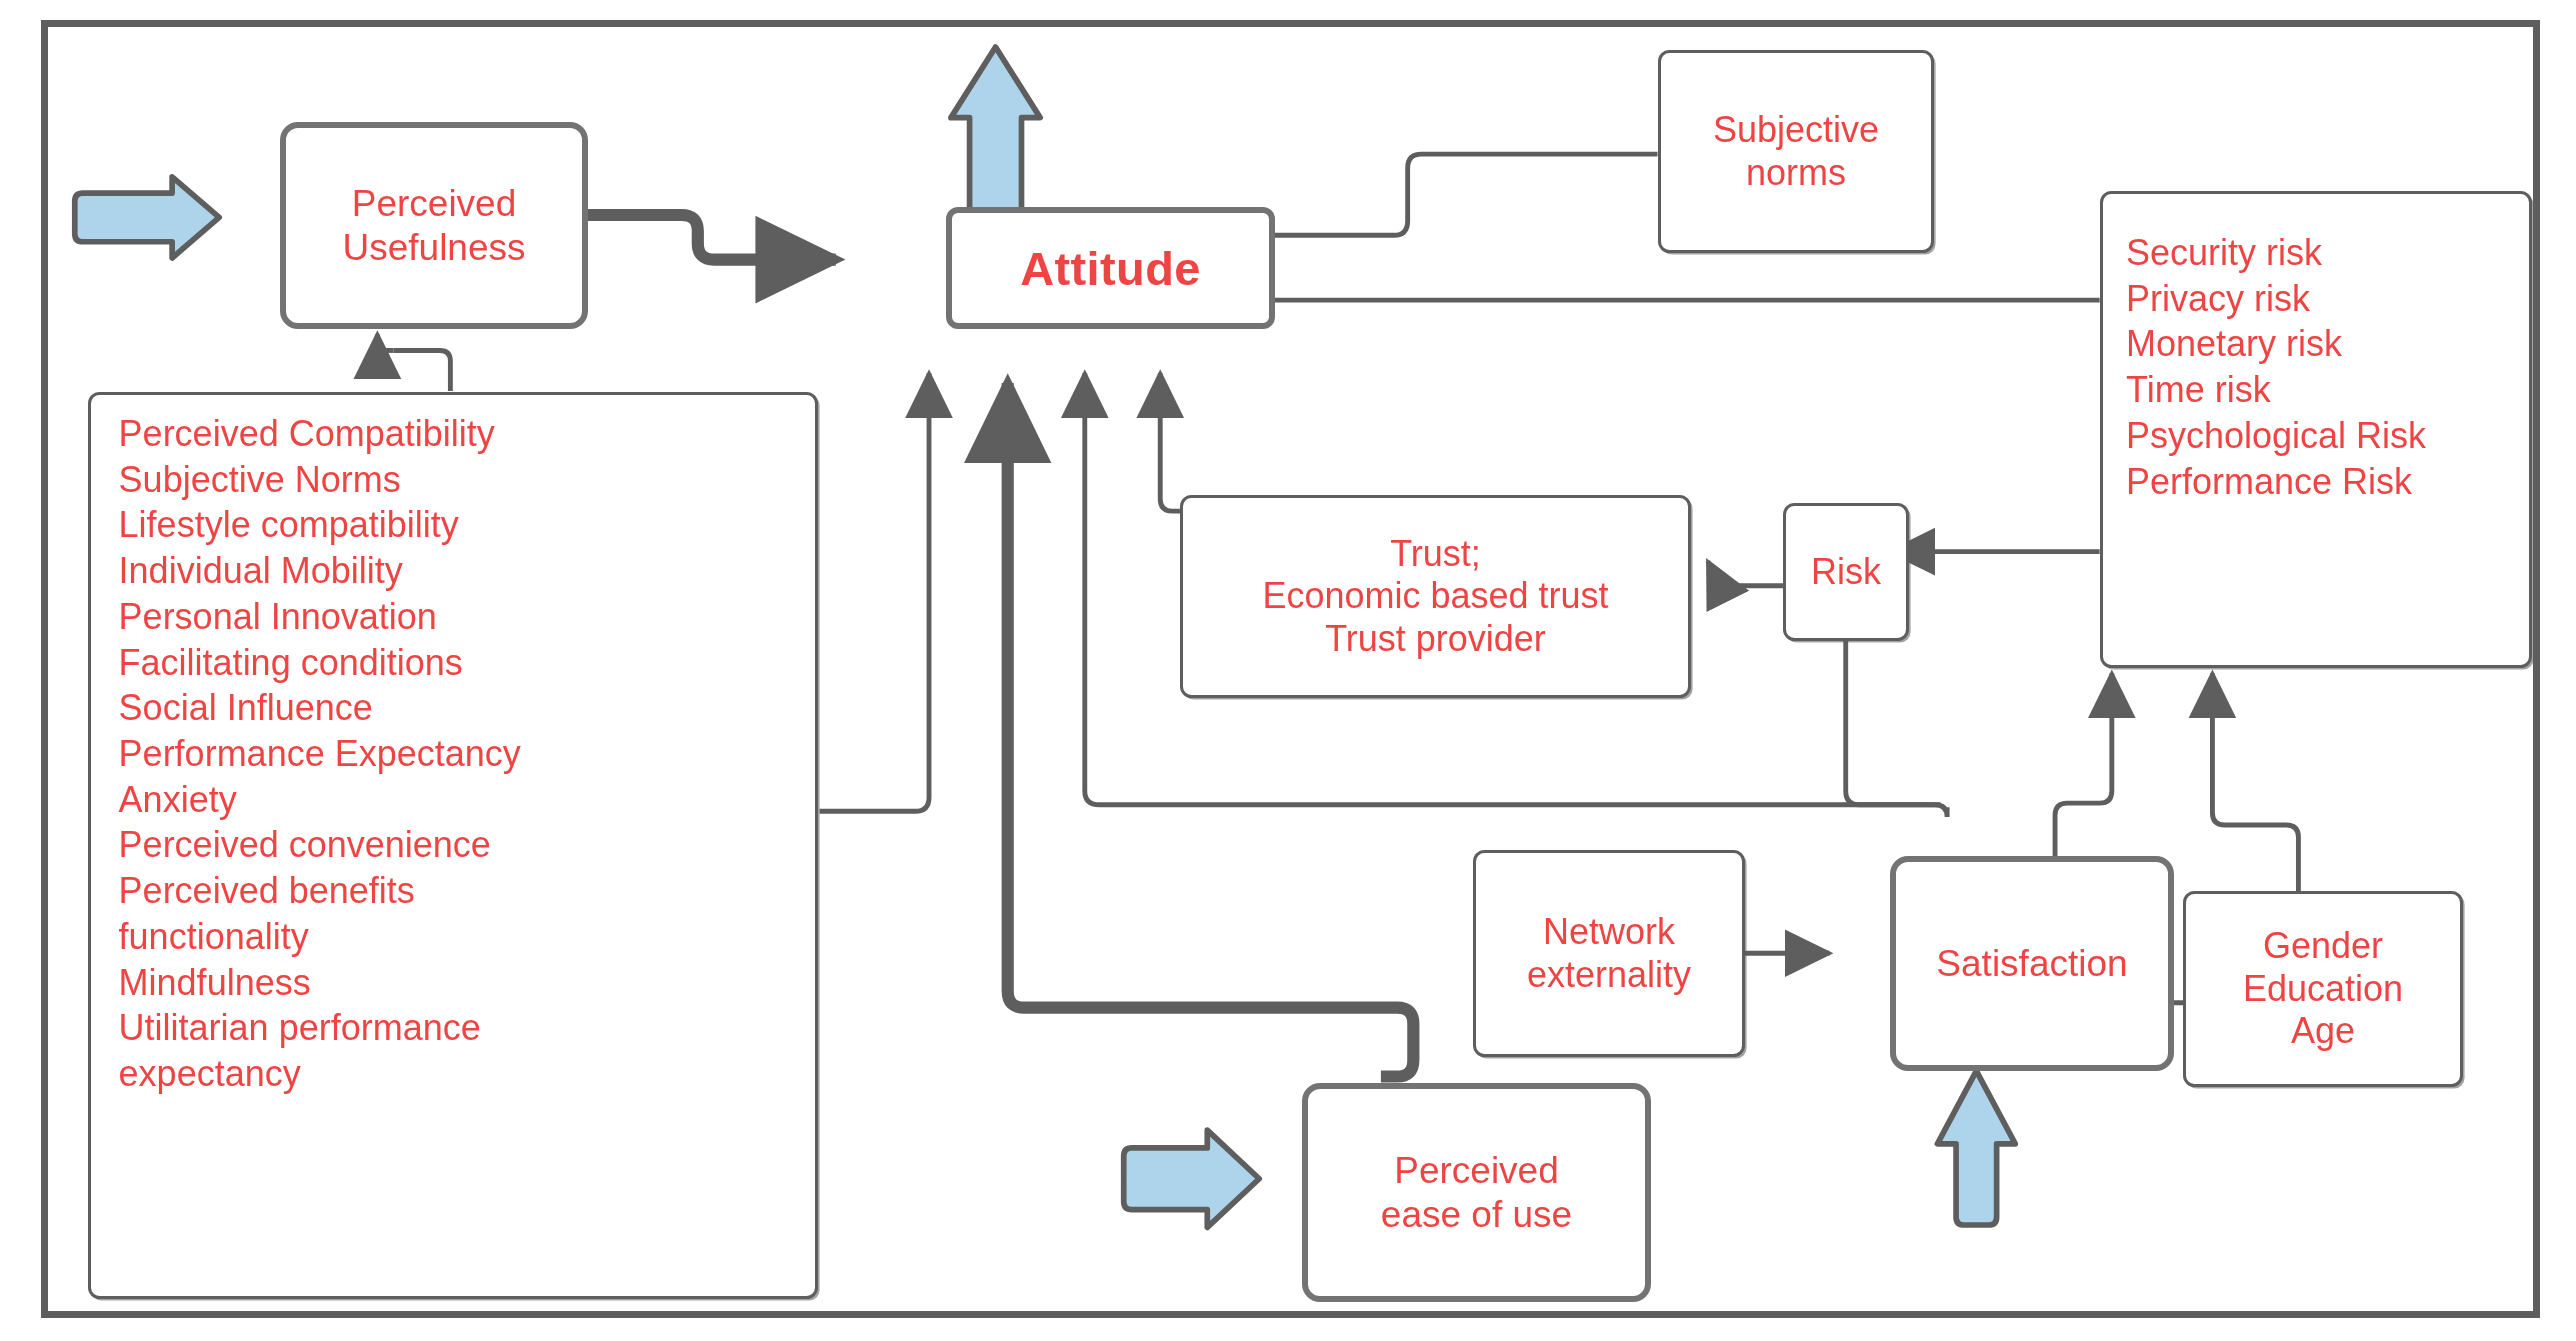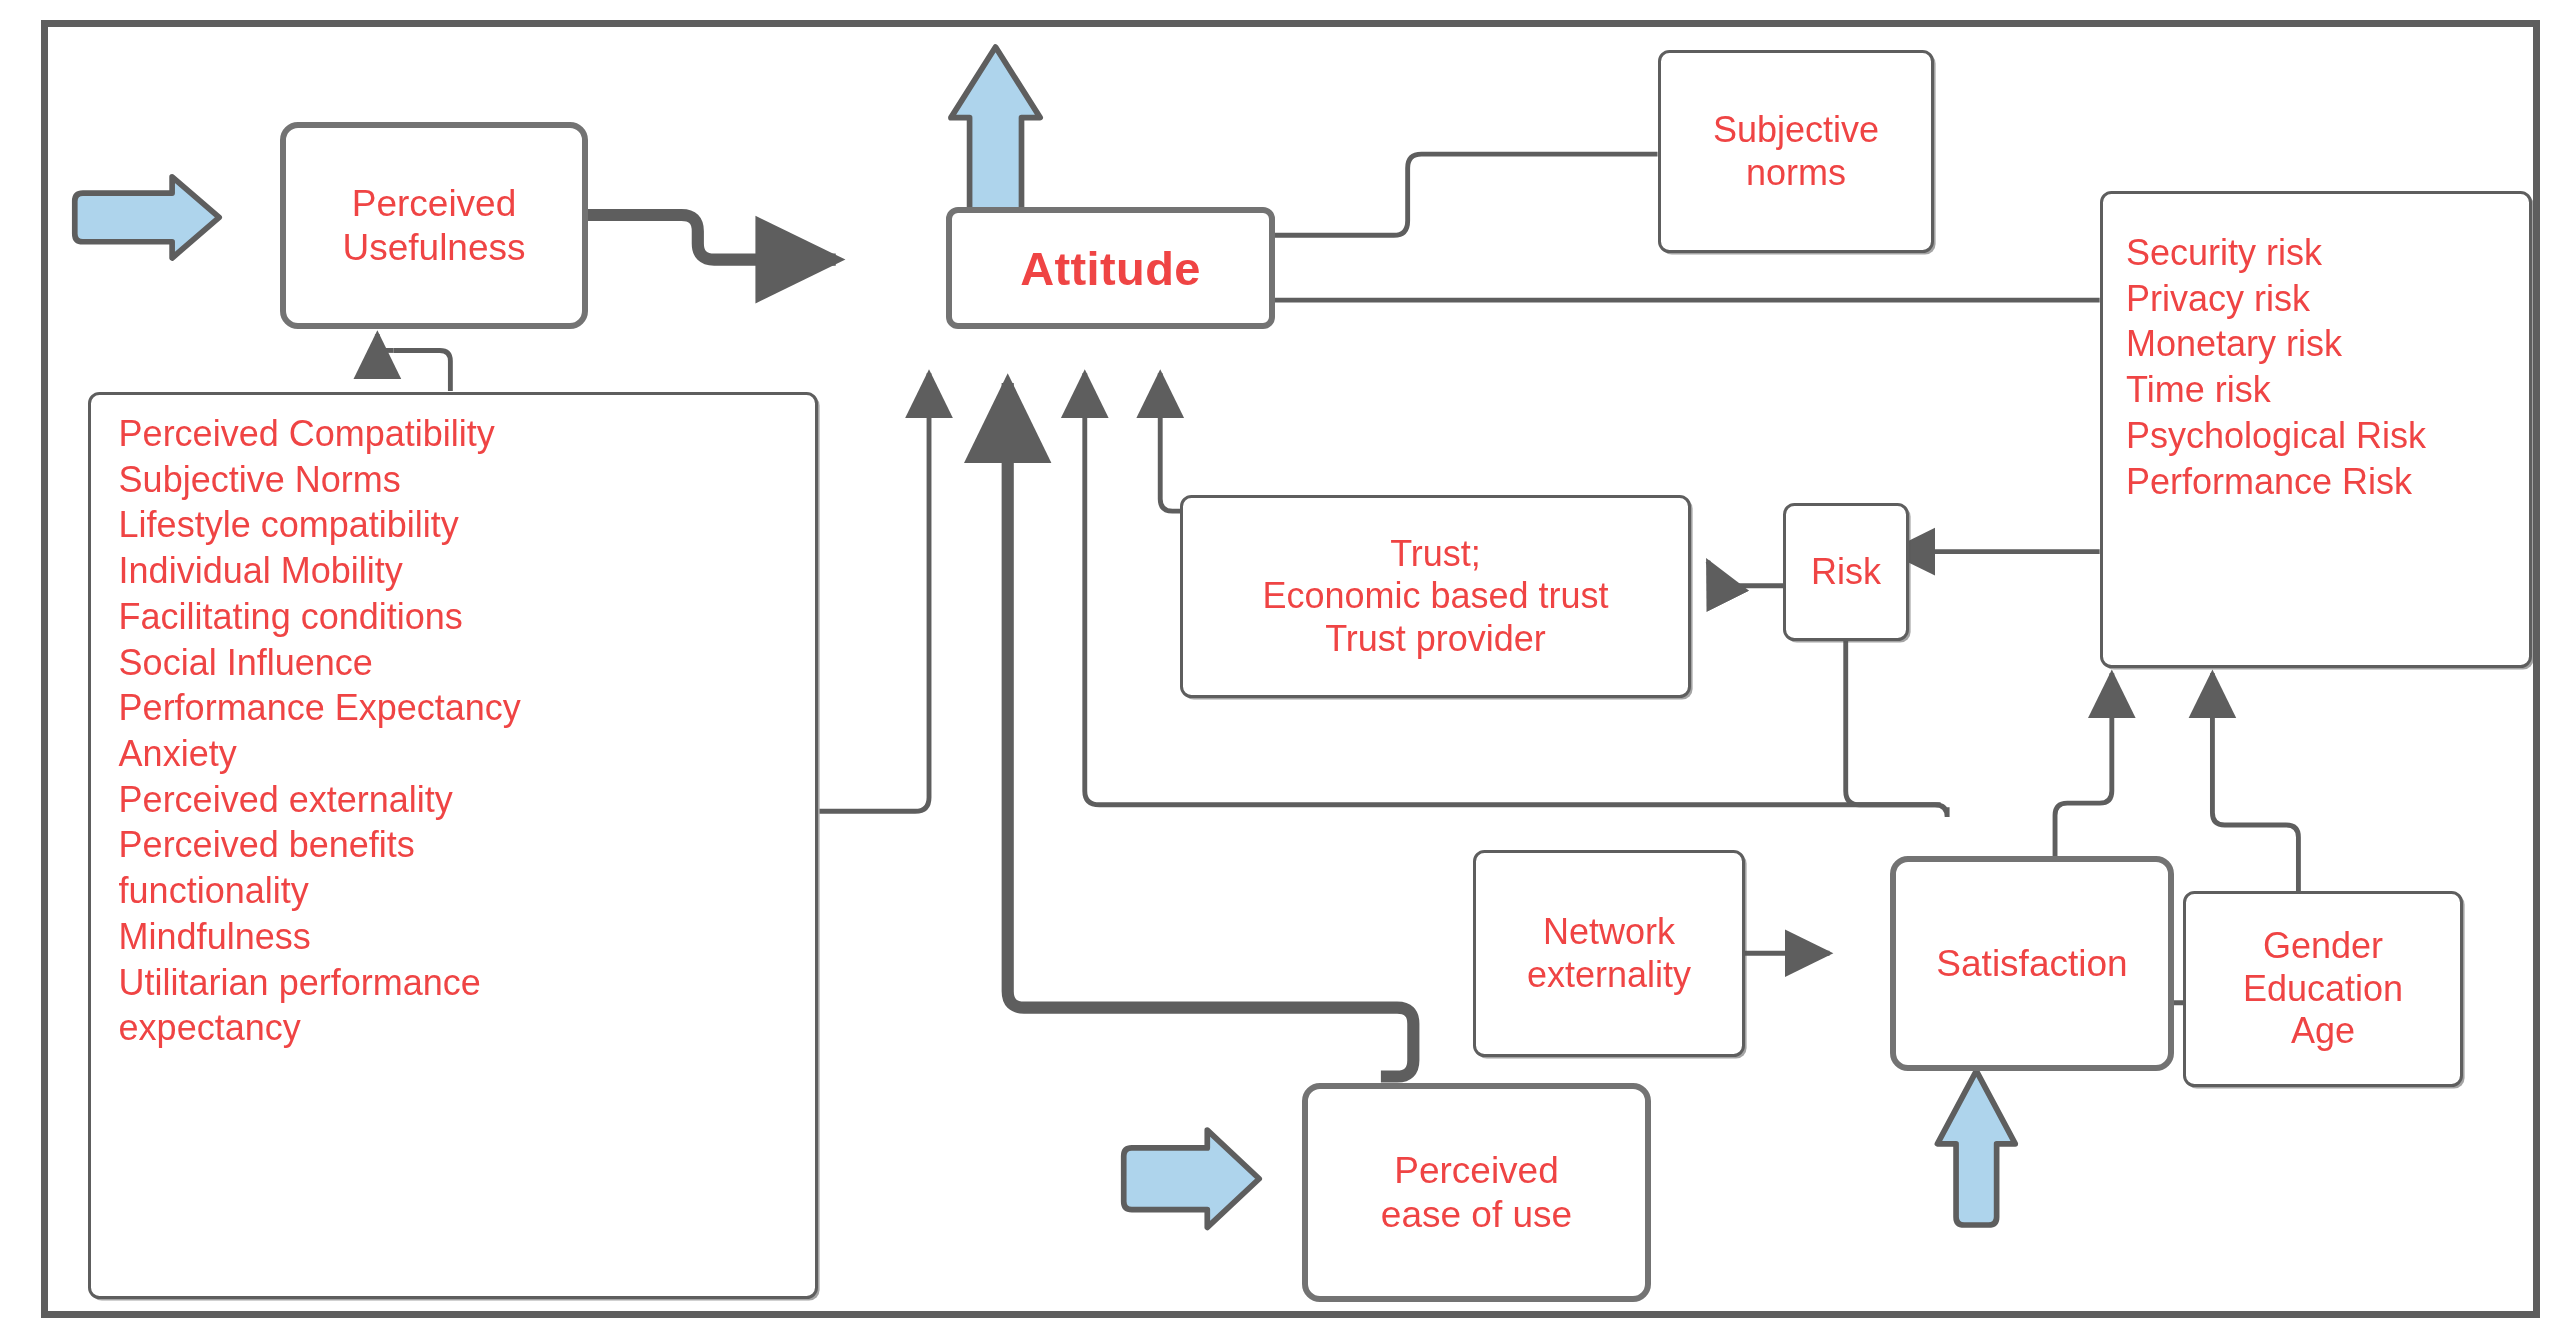--- a/index.html
+++ b/index.html
@@ -114,25 +114,26 @@
 
   <div class="node thin" style="left:1783px;top:503px;width:126px;height:138px;">
     <span class="f44">Risk</span>
   </div>
 
   <div class="node thin listbox" style="left:88px;top:392px;width:730px;height:907px;padding-top:16px;">
     <div class="f44 ln">Perceived Compatibility</div>
     <div class="f44 ln">Subjective Norms</div>
     <div class="f44 ln">Lifestyle compatibility</div>
     <div class="f44 ln">Individual Mobility</div>
+    <div class="f44 ln">Personal Innovation</div>
     <div class="f44 ln">Facilitating conditions</div>
     <div class="f44 ln">Social Influence</div>
     <div class="f44 ln">Performance Expectancy</div>
     <div class="f44 ln">Anxiety</div>
-    <div class="f44 ln">Perceived externality</div>
+    <div class="f44 ln">Perceived convenience</div>
     <div class="f44 ln">Perceived benefits</div>
     <div class="f44 ln">functionality</div>
     <div class="f44 ln">Mindfulness</div>
     <div class="f44 ln">Utilitarian performance</div>
     <div class="f44 ln">expectancy</div>
   </div>
 
   <div class="node thin lead" style="left:1473px;top:850px;width:272px;height:207px;">
     <div>
       <div class="f44">Network</div>

